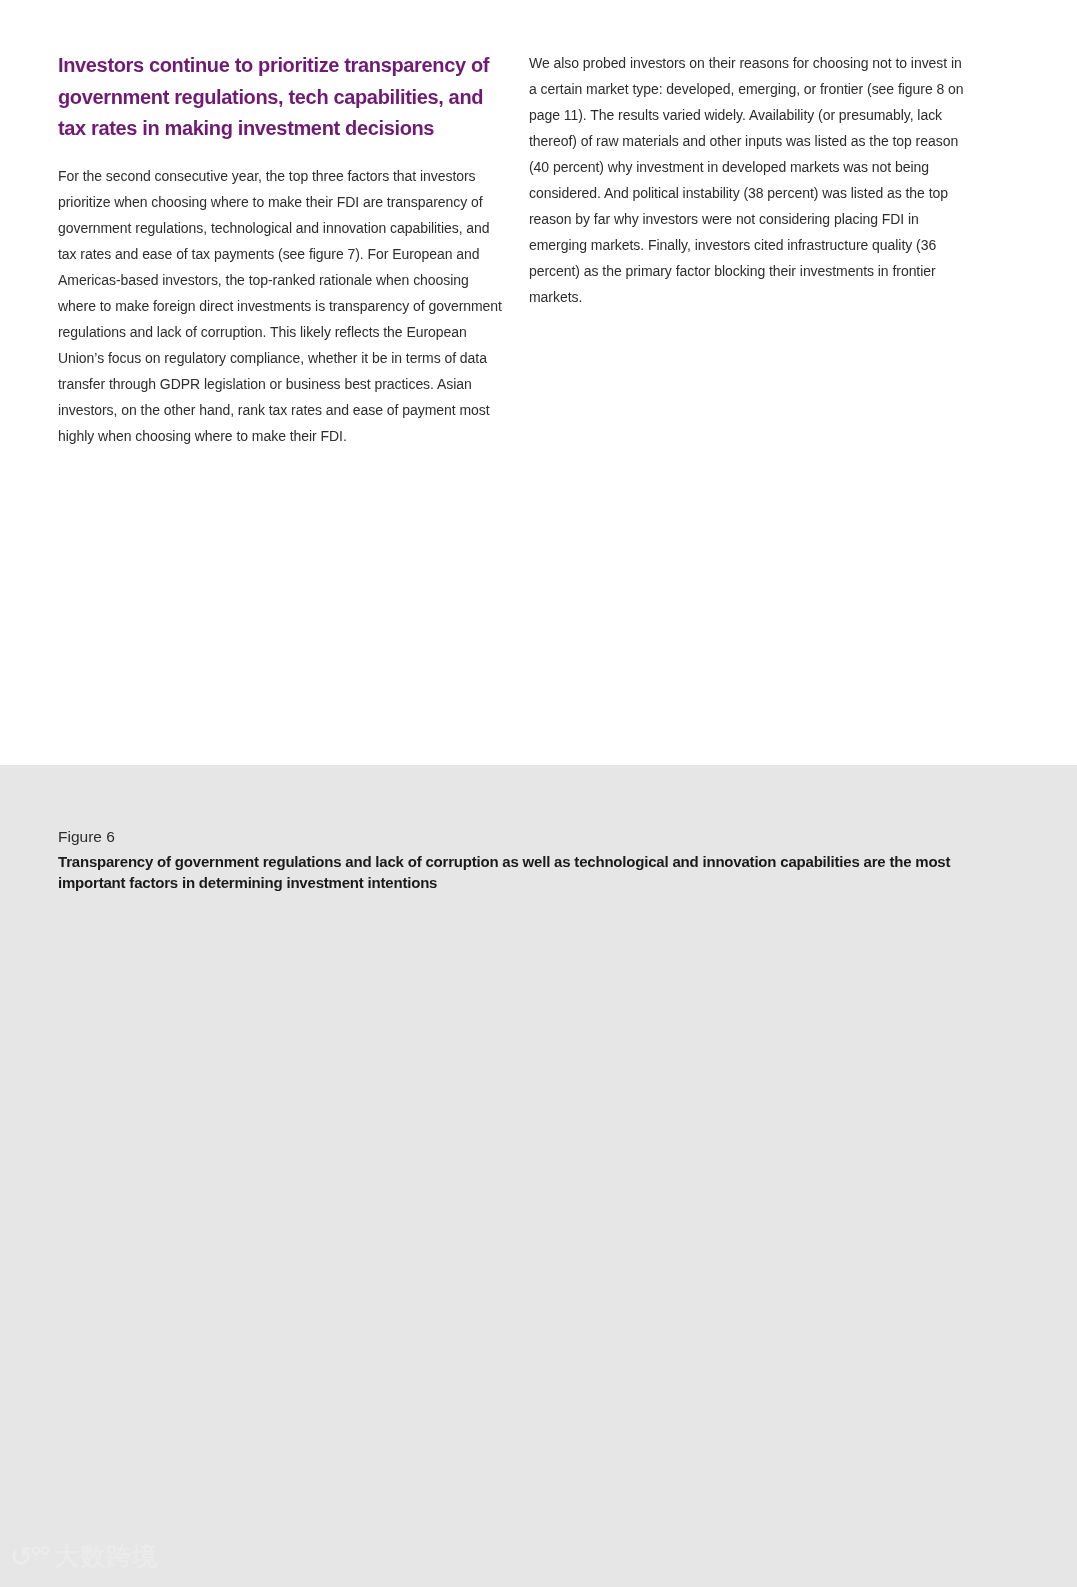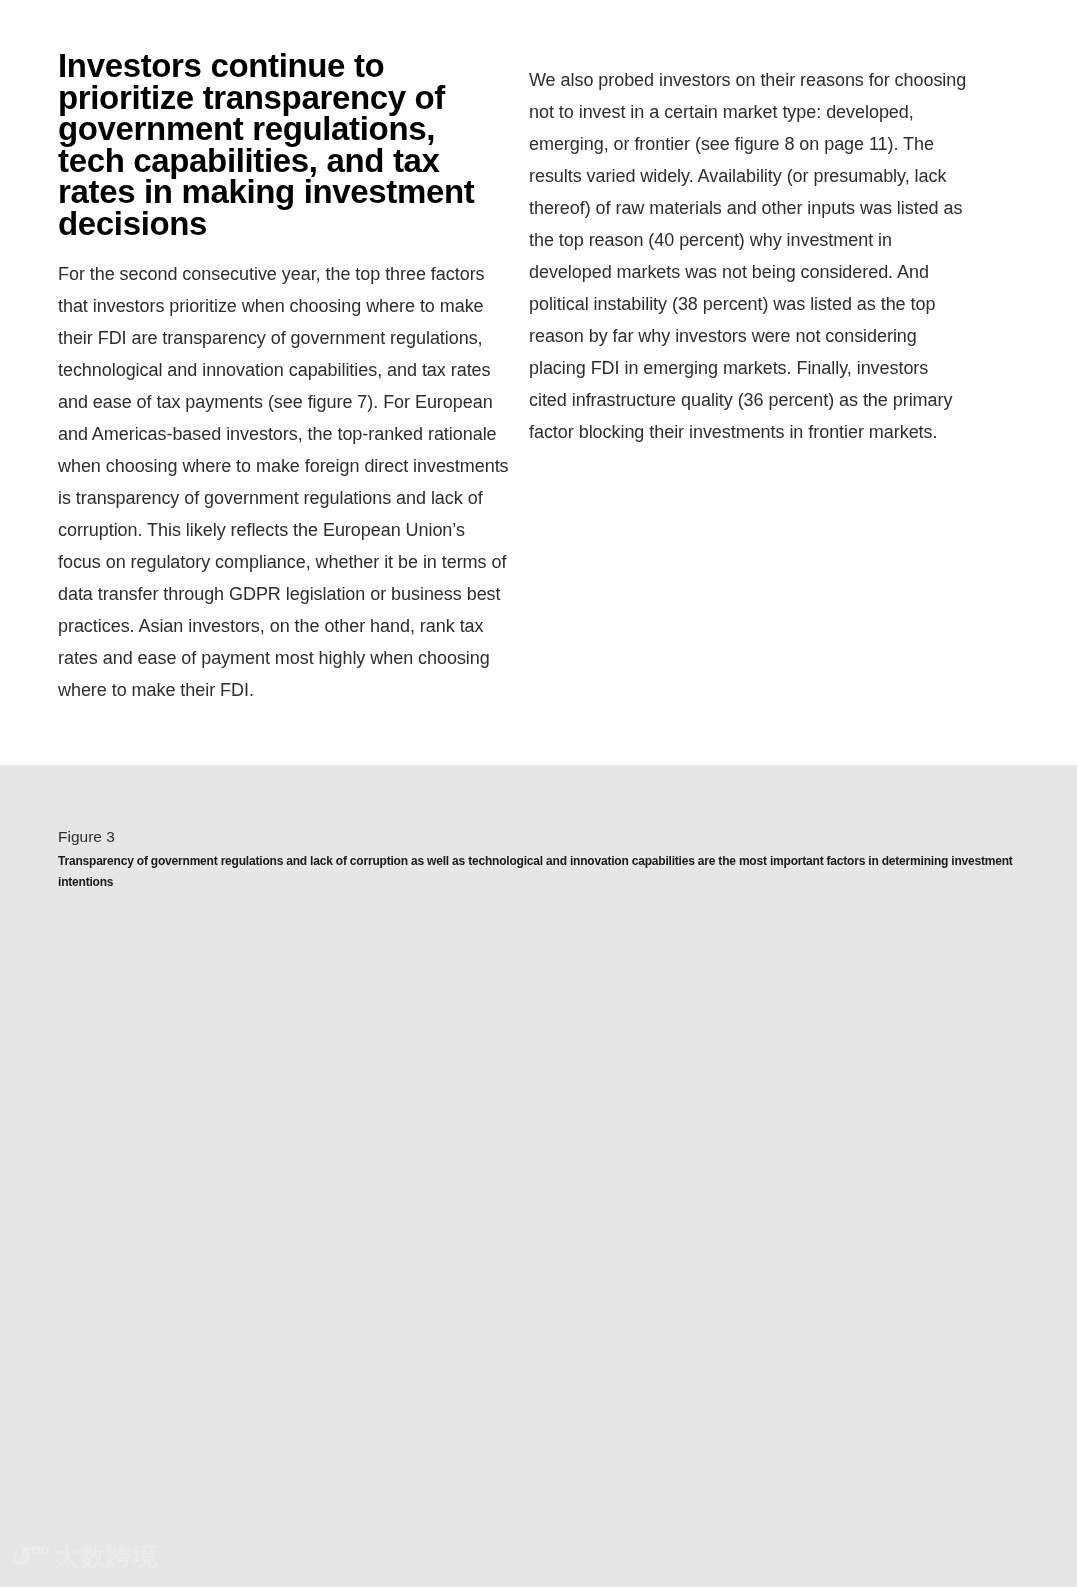--- a/index.html
+++ b/index.html
@@ -30,33 +30,32 @@
     position: absolute;
     left: 58px; top: 50px;
     width: 452px;
   }
   .col-right {
     position: absolute;
     left: 529px; top: 50px;
     width: 440px;
   }
   .headline {
-    font-size: 33px;
+    font-size: 20px;
     line-height: 31.6px;
     font-weight: 700;
-    color: #000000;
+    color: #701a75;
     letter-spacing: -0.35px;
     margin-bottom: 18px;
   }
   .body-par {
-    font-size: 18px;
-    line-height: 32px;
+    font-size: 14px;
+    line-height: 26px;
     color: #2d2d2d;
     letter-spacing: -0.05px;
-    margin-top: 14px;
   }
 
   
   .figure-panel {
     position: absolute;
     left: 0; top: 765px;
     width: 1077px;
     height: 822px;
     background: #e6e6e6;
   }
@@ -65,21 +64,21 @@
     left: 58px; top: 62px;
     width: 960px;
   }
   .fig-number {
     font-size: 15.5px;
     color: #2d2d2d;
     line-height: 20px;
     margin-bottom: 4px;
   }
   .fig-title {
-    font-size: 12px;
+    font-size: 15px;
     font-weight: 700;
     color: #1a1a1a;
     line-height: 21px;
     letter-spacing: -0.2px;
     max-width: 956px;
   }
   .fig-question {
     margin-top: 42px;
     font-size: 16.6px;
     line-height: 23px;
@@ -124,21 +123,21 @@
       <h1 class="headline">Investors continue to prioritize transparency of government regulations, tech capabilities, and tax rates in making investment decisions</h1>
       <p class="body-par">For the second consecutive year, the top three factors that investors prioritize when choosing where to make their FDI are transparency of government regulations, technological and innovation capabilities, and tax rates and ease of tax payments (see figure 7). For European and Americas-based investors, the top-ranked rationale when choosing where to make foreign direct investments is transparency of government regulations and lack of corruption. This likely reflects the European Union’s focus on regulatory compliance, whether it be in terms of data transfer through GDPR legislation or business best practices. Asian investors, on the other hand, rank tax rates and ease of payment most highly when choosing where to make their FDI.</p>
     </div>
     <div class="col-right">
       <p class="body-par">We also probed investors on their reasons for choosing not to invest in a certain market type: developed, emerging, or frontier (see figure 8 on page 11). The results varied widely. Availability (or presumably, lack thereof) of raw materials and other inputs was listed as the top reason (40 percent) why investment in developed markets was not being considered. And political instability (38 percent) was listed as the top reason by far why investors were not considering placing FDI in emerging markets. Finally, investors cited infrastructure quality (36 percent) as the primary factor blocking their investments in frontier markets.</p>
     </div>
   </div>
 
   <div class="figure-panel">
     <div class="fig-inner">
-      <div class="fig-number">Figure 3</div>
+      <div class="fig-number">Figure 6</div>
       <div class="fig-title">Transparency of government regulations and lack of corruption as well as technological and innovation capabilities are the most important factors in determining investment intentions</div>
     </div>
 
     <div class="watermark">
       <span class="wm-mark">↺°°</span>
       <span class="wm-text">大数跨境</span>
     </div>
   </div>
 </div>
 

